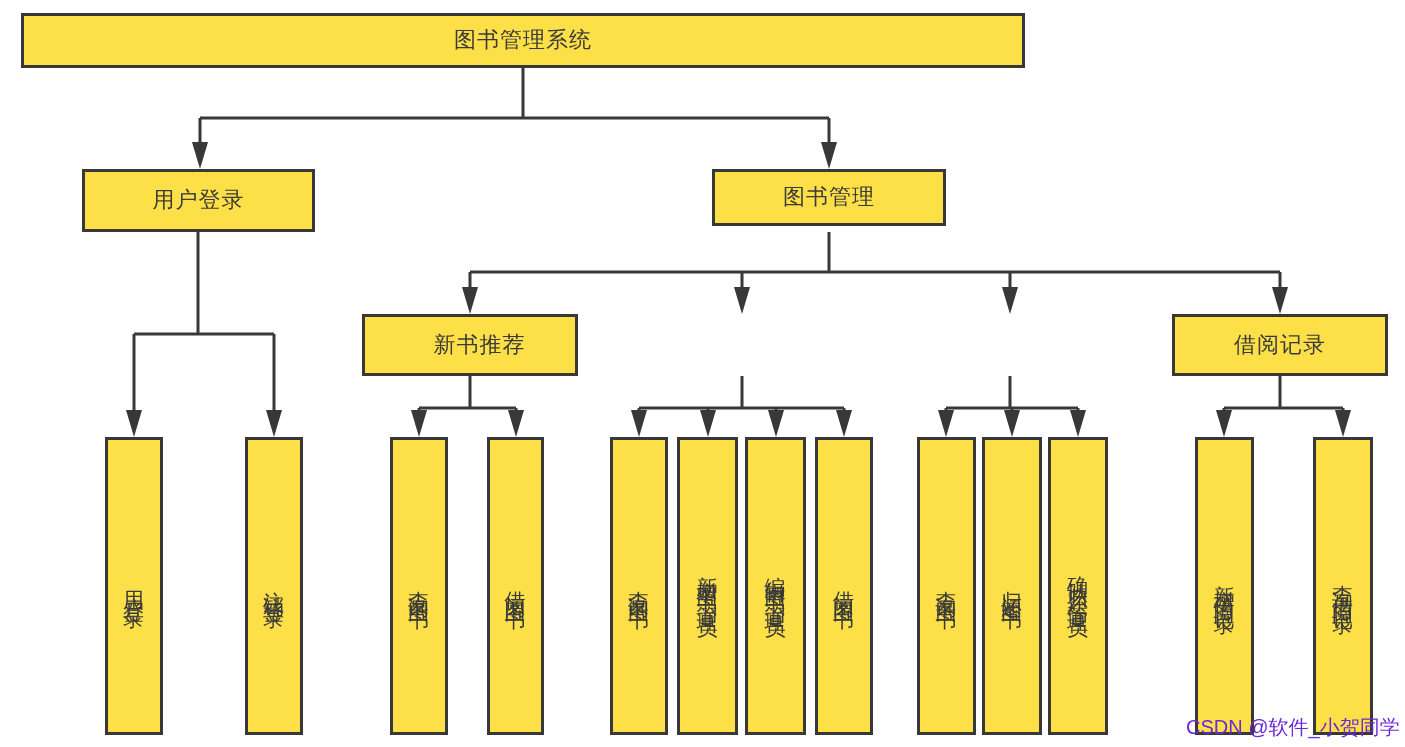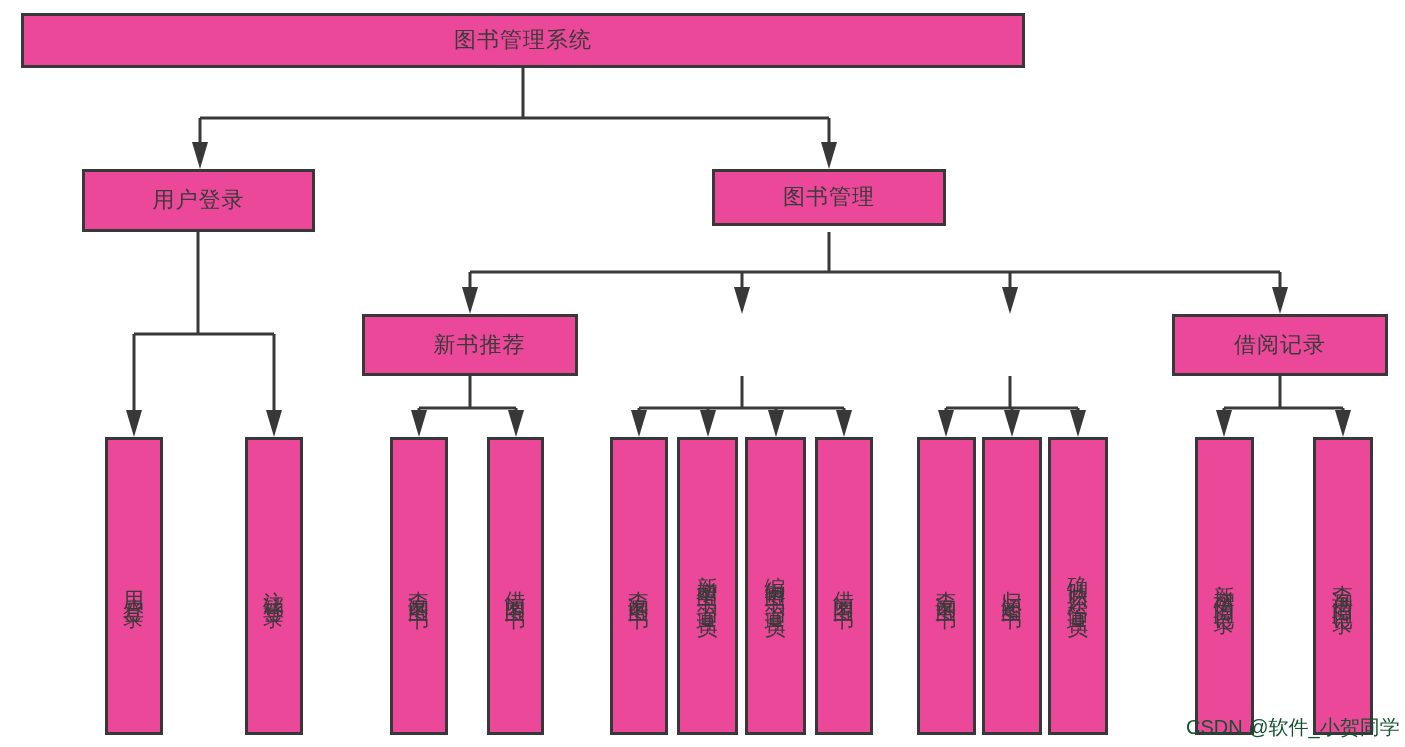--- a/index.html
+++ b/index.html
@@ -13,21 +13,21 @@
   }
   .connectors {
     position: absolute;
     left: 0; top: 0;
     width: 1405px; height: 747px;
   }
   .box {
     position: absolute;
     box-sizing: border-box;
     border: 3px solid #383838;
-    background: #ec4899;
+    background: #fde047;
     color: #3a3a3a;
     display: flex;
     align-items: center;
     justify-content: center;
     font-size: 22px;
     letter-spacing: 1px;
     text-align: center;
     line-height: 1.1;
   }
   .vbox {
@@ -36,21 +36,21 @@
     font-size: 21px;
     letter-spacing: 6px;
     line-height: 1;
   }
   .watermark {
     position: absolute;
     left: 1186px;
     top: 714px;
     width: 215px;
     font-size: 20px;
-    color: #14532d;
+    color: #6d28d9;
     white-space: nowrap;
     letter-spacing: 0px;
   }
 </style>
 </head>
 <body>
 
 <div class="canvas">
 
   <svg class="connectors" viewBox="0 0 1405 747" xmlns="http://www.w3.org/2000/svg">

